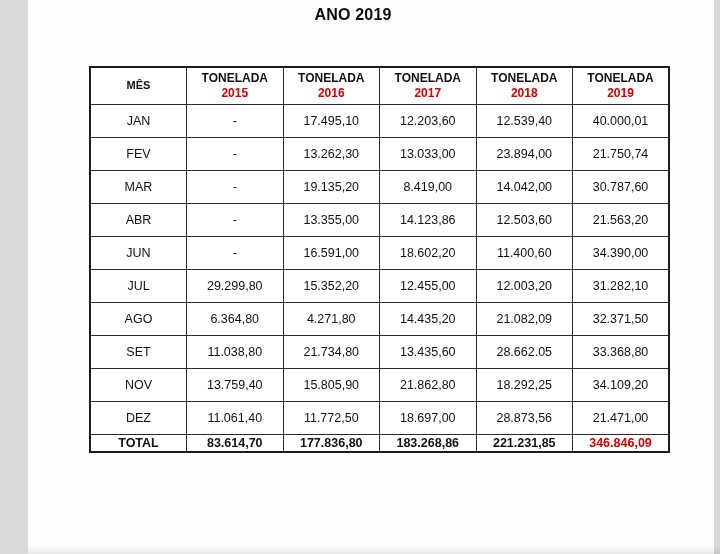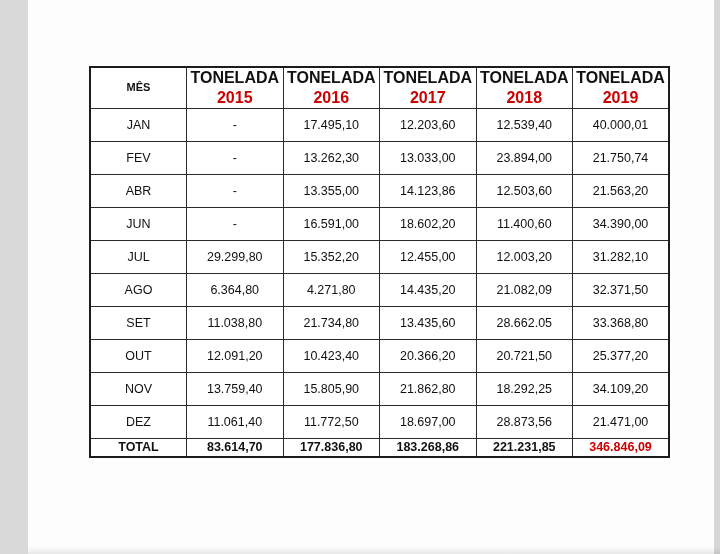--- a/index.html
+++ b/index.html
@@ -50,21 +50,21 @@
     vertical-align:middle;
     padding:0 2px;
     color:#111;
     overflow:hidden;
     white-space:nowrap;
   }
   thead tr{height:37px;}
   tbody tr{height:33px;}
   tfoot tr{height:18px;}
   thead th{
-    font-size:16px;font-weight:bold;line-height:1.25;
+    font-size:12px;font-weight:bold;line-height:1.25;
   }
   thead th .yr{
     color:var(--accent,#cc0000);
     font-weight:bold;
   }
   th.mes{font-size:11px;}
   tbody td{font-size:12.5px;font-weight:normal;}
   tbody td.month{font-size:12.5px;}
   tfoot td{
     font-size:12.5px;font-weight:bold;
@@ -73,20 +73,21 @@
   tfoot td.hl{color:var(--accent,#cc0000);}
 </style>
 </head>
 <body>
 
 <div class="page">
   <div class="band-left"></div>
   <div class="band-right"></div>
   <div class="band-bottom"></div>
 
+  <div class="title">ANO 2019</div>
 
   <div class="tbl-wrap">
     <table class="tonnage">
       <colgroup>
         <col>
           <col>
           <col>
           <col>
           <col>
           <col>
@@ -125,20 +126,28 @@
             <td>12.539,40</td>
             <td>40.000,01</td>
           </tr>
           <tr>
             <td class="month">FEV</td>
             <td>-</td>
             <td>13.262,30</td>
             <td>13.033,00</td>
             <td>23.894,00</td>
             <td>21.750,74</td>
+          </tr>
+          <tr>
+            <td class="month">MAR</td>
+            <td>-</td>
+            <td>19.135,20</td>
+            <td>8.419,00</td>
+            <td>14.042,00</td>
+            <td>30.787,60</td>
           </tr>
           <tr>
             <td class="month">ABR</td>
             <td>-</td>
             <td>13.355,00</td>
             <td>14.123,86</td>
             <td>12.503,60</td>
             <td>21.563,20</td>
           </tr>
           <tr>
@@ -165,28 +174,20 @@
             <td>21.082,09</td>
             <td>32.371,50</td>
           </tr>
           <tr>
             <td class="month">SET</td>
             <td>11.038,80</td>
             <td>21.734,80</td>
             <td>13.435,60</td>
             <td>28.662.05</td>
             <td>33.368,80</td>
-          </tr>
-          <tr>
-            <td class="month">OUT</td>
-            <td>12.091,20</td>
-            <td>10.423,40</td>
-            <td>20.366,20</td>
-            <td>20.721,50</td>
-            <td>25.377,20</td>
           </tr>
           <tr>
             <td class="month">NOV</td>
             <td>13.759,40</td>
             <td>15.805,90</td>
             <td>21.862,80</td>
             <td>18.292,25</td>
             <td>34.109,20</td>
           </tr>
           <tr>

